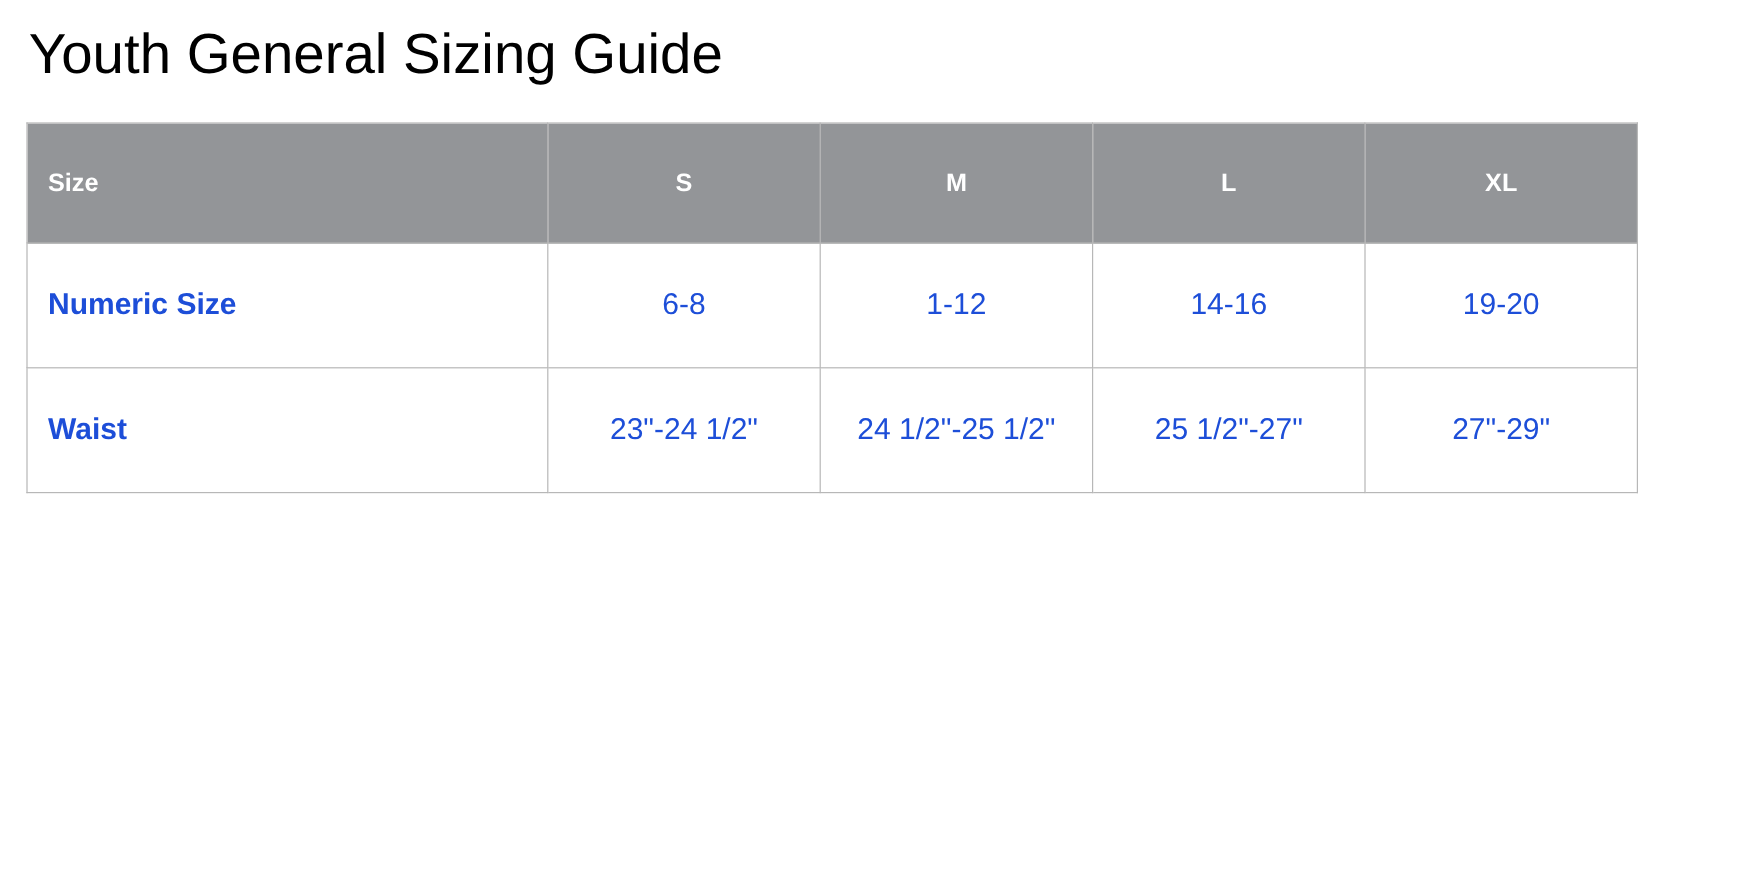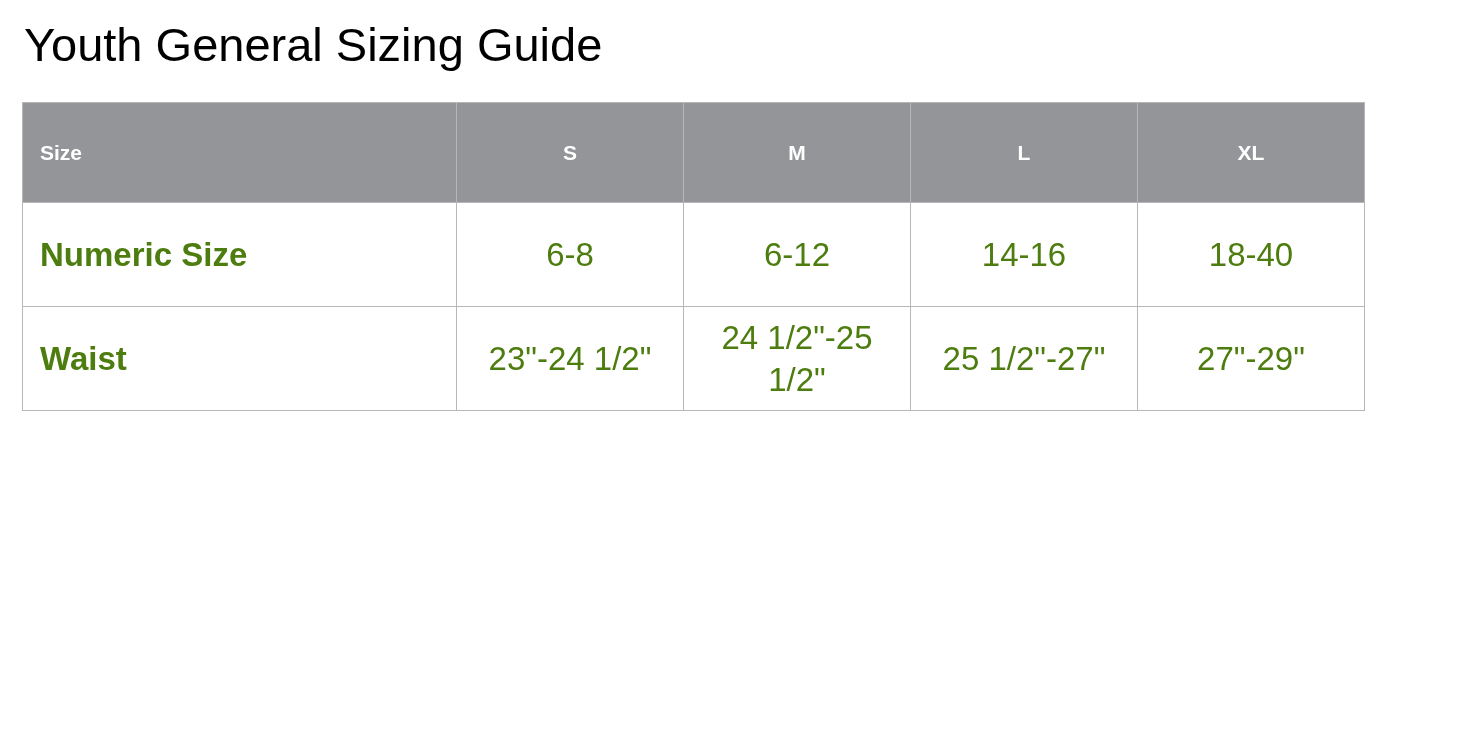--- a/index.html
+++ b/index.html
@@ -50,23 +50,23 @@
     font-size: 21px;
     font-weight: bold;
     text-align: center;
   }
   thead th.head-label {
     text-align: left;
     padding-left: 17px;
   }
   tbody td {
     height: 103px;
-    font-size: 33px;
+    font-size: 25px;
     text-align: center;
-    color: #4d7c0f;
+    color: #1d4ed8;
     line-height: 1.25;
     margin-top: 21px;
   }
   tbody td.row-label {
     text-align: left;
     font-weight: bold;
     padding-left: 17px;
   }
   .cell-inner {
     display: block;
@@ -97,27 +97,27 @@
         <th>XL</th>
       </tr>
     </thead>
     <tbody>
       <tr>
         <td class="row-label">Numeric Size</td>
         <td>
             <span class="cell-inner">6-8</span>
           </td>
         <td>
-            <span class="cell-inner">6-12</span>
+            <span class="cell-inner">1-12</span>
           </td>
         <td>
             <span class="cell-inner">14-16</span>
           </td>
         <td>
-            <span class="cell-inner">18-40</span>
+            <span class="cell-inner">19-20</span>
           </td>
       </tr>
       <tr>
         <td class="row-label">Waist</td>
         <td>
             <span class="cell-inner">23"-24 1/2"</span>
           </td>
         <td>
             <span class="cell-inner">24 1/2"-25 1/2"</span>
           </td>

